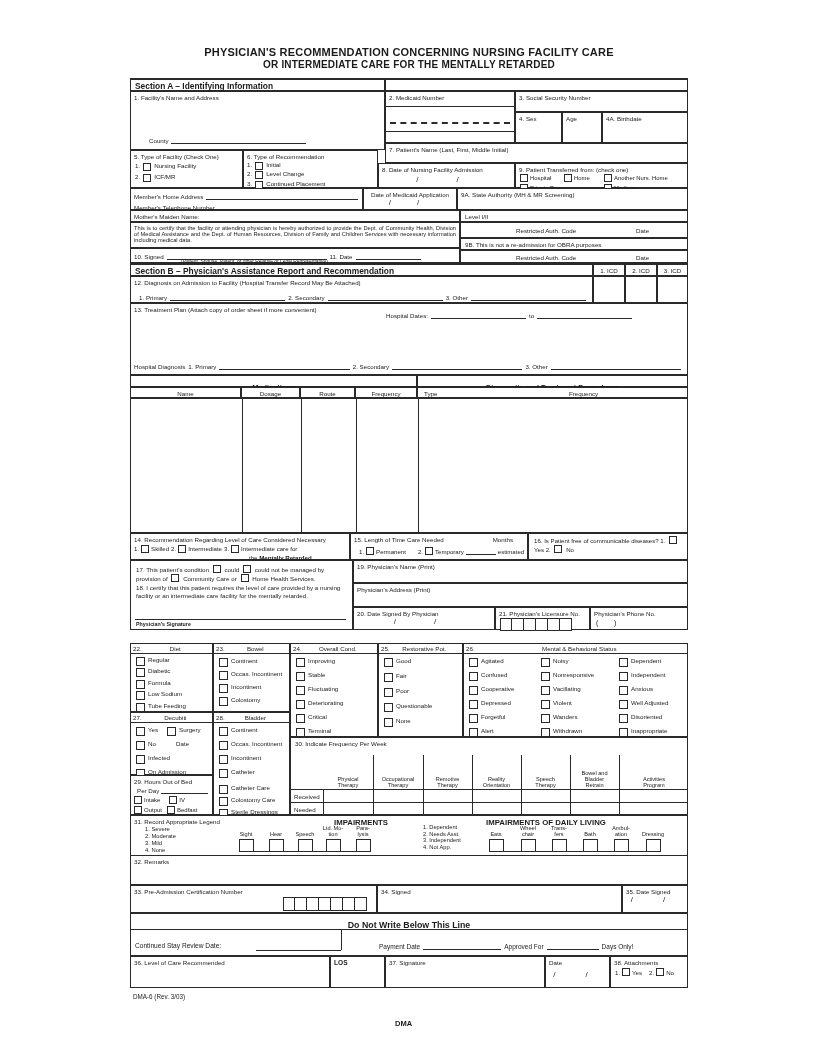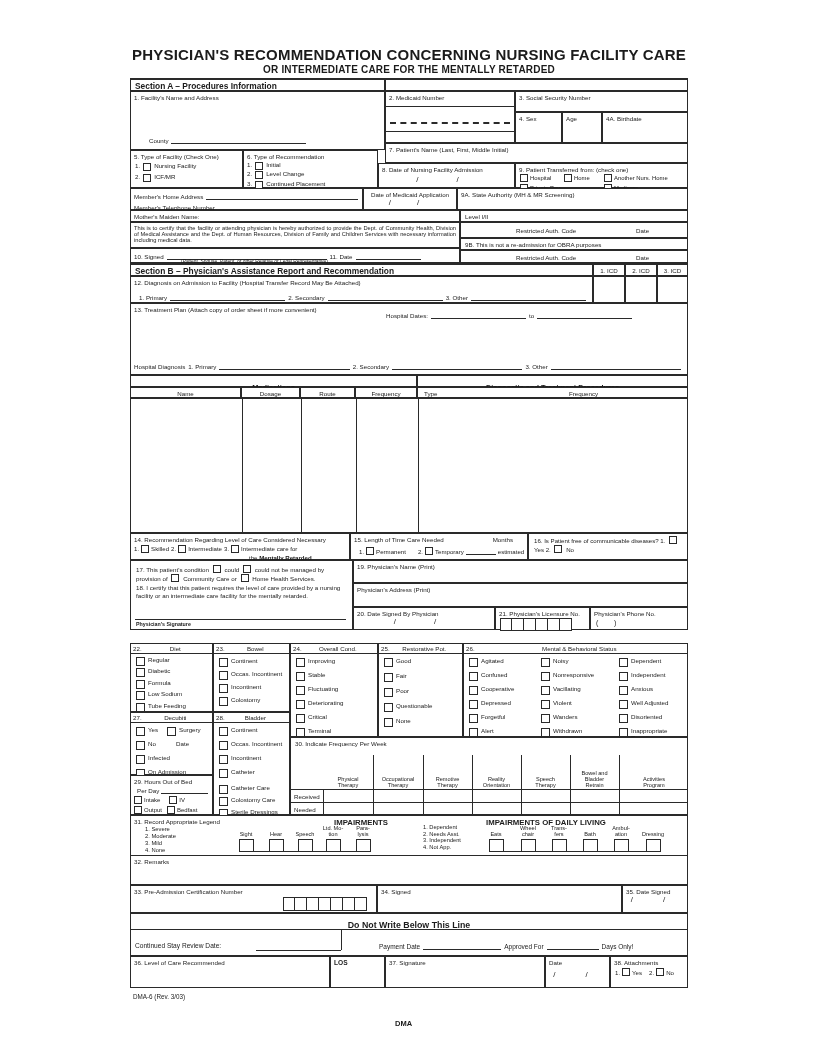--- a/index.html
+++ b/index.html
@@ -36,28 +36,28 @@
   .thead{position:absolute;display:flex;align-items:flex-end;justify-content:center;
          text-align:center;font-size:5.6px;line-height:1.1;white-space:pre-line;}
   .u{text-decoration:underline;}
 </style>
 </head>
 <body>
 
 <div class="page">
 
   <div class="abs ctr" style="left:130px;top:46px;width:558px;">
-    <div class="b" style="font-size:15px;letter-spacing:.2px;">PHYSICIAN'S RECOMMENDATION CONCERNING NURSING FACILITY CARE</div>
+    <div class="b" style="font-size:11px;letter-spacing:.2px;">PHYSICIAN'S RECOMMENDATION CONCERNING NURSING FACILITY CARE</div>
     <div class="b" style="font-size:10px;letter-spacing:.2px;margin-top:1px;">OR INTERMEDIATE CARE FOR THE MENTALLY RETARDED</div>
   </div>
 
   <div class="abs" style="left:130px;top:78px;width:558px;height:910px;">
 
     <div class="cell" style="left:0;top:0;width:255px;height:13px;border-top-width:2px;">
-      <div class="hdr" style="padding:1px 0 0 4px;">Section A – Procedures Information</div>
+      <div class="hdr" style="padding:1px 0 0 4px;">Section A – Identifying Information</div>
     </div>
     <div class="cell" style="left:255px;top:0;width:303px;height:13px;border-top-width:2px;"></div>
 
     <div class="cell" style="left:0;top:13px;width:255px;height:59px;">
       <div class="lbl" style="padding:2px 0 0 3px;">1. Facility's Name and Address</div>
       <div class="abs" style="left:18px;bottom:5px;display:flex;align-items:flex-end;gap:2px;">
         <span class="lbl">County</span>
         <span class="wline" style="width:135px;"></span>
       </div>
     </div>

